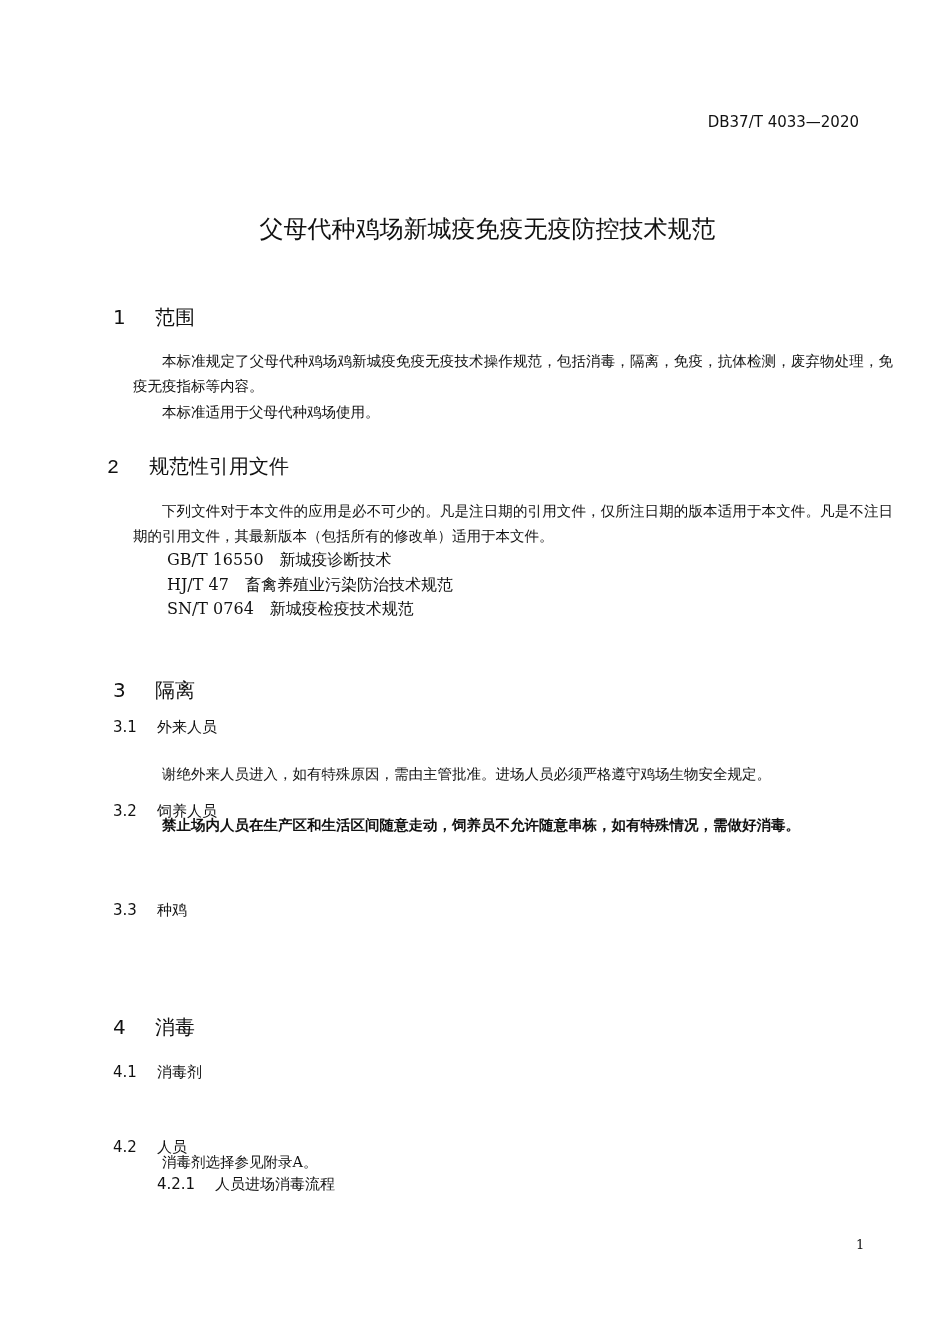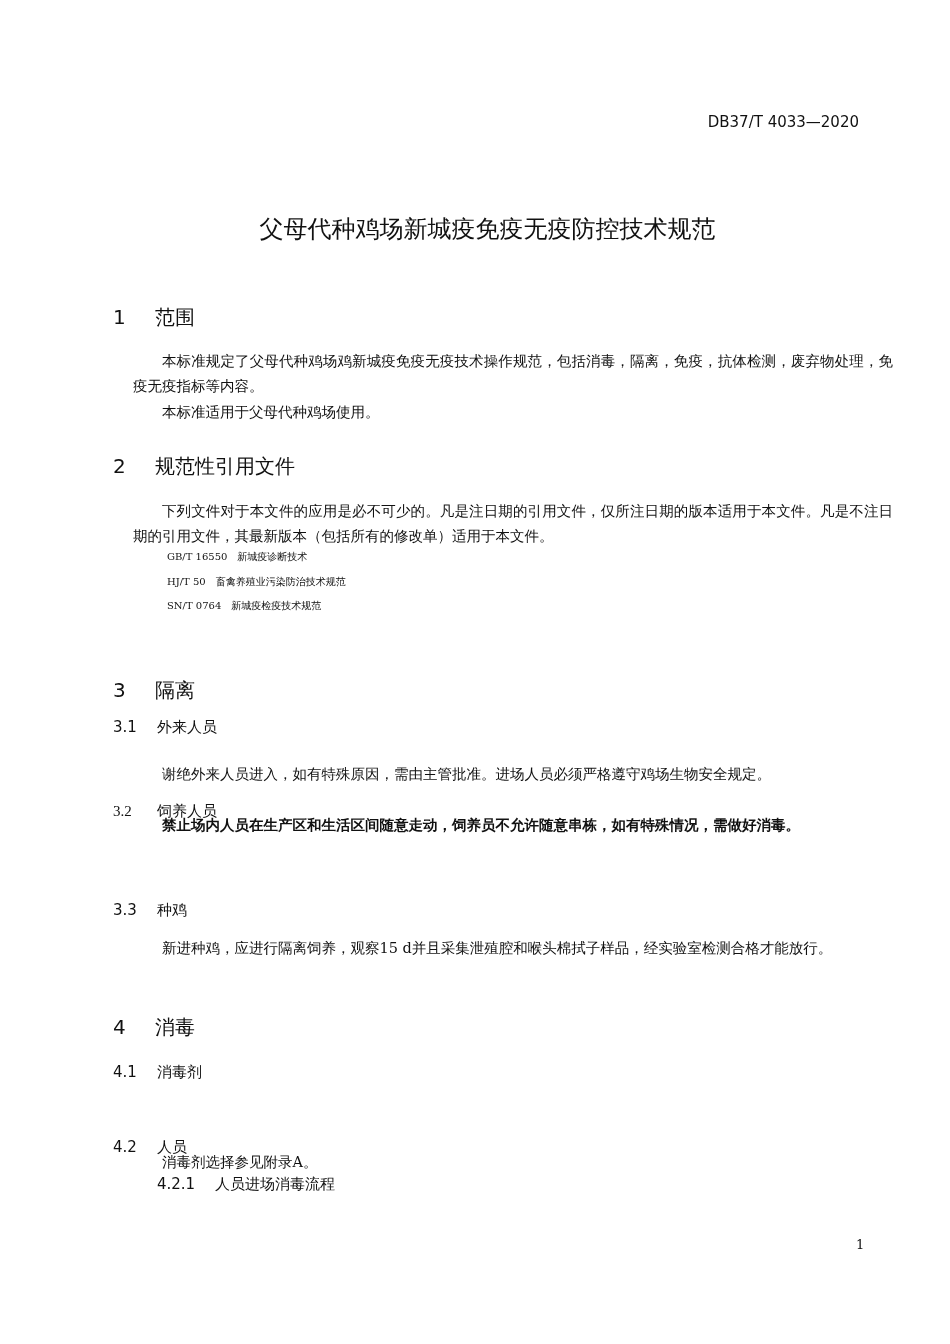--- a/index.html
+++ b/index.html
@@ -7,64 +7,63 @@
   .page { position: absolute; left: 0; top: 0; width: 950px; height: 1012px; }
   .sans { font-family: "DejaVu Sans", "Liberation Sans", sans-serif; }
   .serif { font-family: "DejaVu Serif", "Liberation Serif", serif; margin-left: 20px; }
   .abs { position: absolute; white-space: nowrap; }
   .std-id { right: 91px; top: 113px; font-size: 15px; }
   .title { left: 0; width: 975px; text-align: center; top: 213px; font-size: 24px; }
   .h1 { font-size: 20px; }
   .h2 { font-size: 15px; }
   .num { display: inline-block; }
   .para { position: absolute; left: 113px; width: 760px; white-space: normal; text-indent: 2em; text-align: justify; font-size: 14.5px; line-height: 24.5px; }
-  .ref { position: absolute; left: 147px; font-size: 10px; white-space: nowrap; }
+  .ref { position: absolute; left: 147px; font-size: 16px; white-space: nowrap; }
   .pagenum { left: 836px; top: 1237px; font-size: 13px; }
 </style>
 </head>
 <body>
 
 <div class="page">
 
   <div class="abs sans std-id">DB37/T 4033—2020</div>
 
   <div class="abs sans title">父母代种鸡场新城疫免疫无疫防控技术规范</div>
 
   <div class="abs sans h1" style="left:113px; top:304px;">
     <span class="num" style="width:42px;">1</span><span>范围</span>
   </div>
   <div class="para serif" style="top:349px;">本标准规定了父母代种鸡场鸡新城疫免疫无疫技术操作规范，包括消毒，隔离，免疫，抗体检测，废弃物处理，免疫无疫指标等内容。</div>
   <div class="para serif" style="top:400px;">本标准适用于父母代种鸡场使用。</div>
 
-  <div class="abs sans h1" style="left:113px; top:453px;">
+  <div class="abs sans h1" style="left:107px; top:453px;font-family:Liberation Mono, monospace;">
     <span class="num" style="width:42px;">2</span><span>规范性引用文件</span>
   </div>
   <div class="para serif" style="top:499px;">下列文件对于本文件的应用是必不可少的。凡是注日期的引用文件，仅所注日期的版本适用于本文件。凡是不注日期的引用文件，其最新版本（包括所有的修改单）适用于本文件。</div>
   <div class="ref serif" style="top:550px;">GB/T 16550　新城疫诊断技术</div>
-  <div class="ref serif" style="top:575px;">HJ/T 50　畜禽养殖业污染防治技术规范</div>
+  <div class="ref serif" style="top:575px;">HJ/T 47　畜禽养殖业污染防治技术规范</div>
   <div class="ref serif" style="top:599px;">SN/T 0764　新城疫检疫技术规范</div>
 
   <div class="abs sans h1" style="left:113px; top:677px;">
     <span class="num" style="width:42px;">3</span><span>隔离</span>
   </div>
 
   <div class="abs sans h2" style="left:113px; top:718px;">
     <span class="num" style="width:44px;">3.1</span><span>外来人员</span>
   </div>
   <div class="para serif" style="top:762px;">谢绝外来人员进入，如有特殊原因，需由主管批准。进场人员必须严格遵守鸡场生物安全规定。</div>
 
   <div class="abs sans h2" style="left:113px; top:802px;">
-    <span class="num" style="width:44px;font-family:Liberation Serif, serif;">3.2</span><span>饲养人员</span>
+    <span class="num" style="width:44px;">3.2</span><span>饲养人员</span>
   </div>
   <div class="para serif" style="top:813px;font-weight:bold;">禁止场内人员在生产区和生活区间随意走动，饲养员不允许随意串栋，如有特殊情况，需做好消毒。</div>
 
   <div class="abs sans h2" style="left:113px; top:901px;">
     <span class="num" style="width:44px;">3.3</span><span>种鸡</span>
   </div>
-  <div class="para serif" style="top:936px;">新进种鸡，应进行隔离饲养，观察15 d并且采集泄殖腔和喉头棉拭子样品，经实验室检测合格才能放行。</div>
 
   <div class="abs sans h1" style="left:113px; top:1014px;">
     <span class="num" style="width:42px;">4</span><span>消毒</span>
   </div>
 
   <div class="abs sans h2" style="left:113px; top:1063px;">
     <span class="num" style="width:44px;">4.1</span><span>消毒剂</span>
   </div>
   <div class="para serif" style="top:1150px;">消毒剂选择参见附录A。</div>
 

